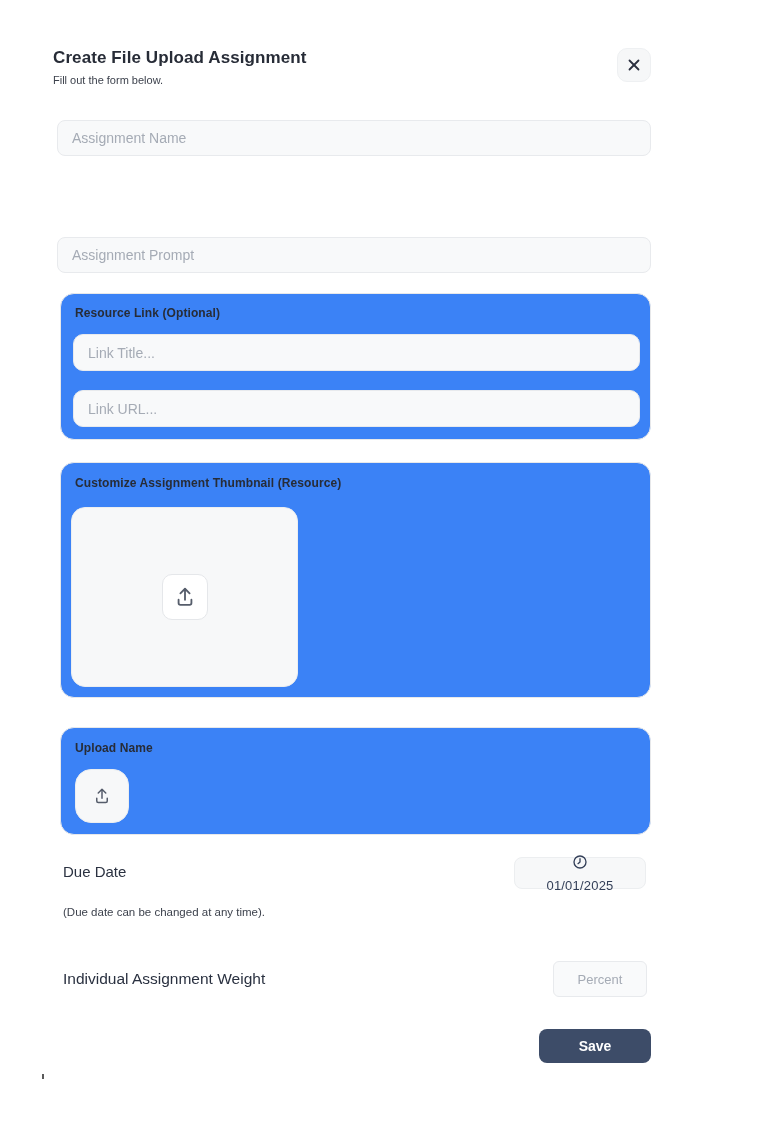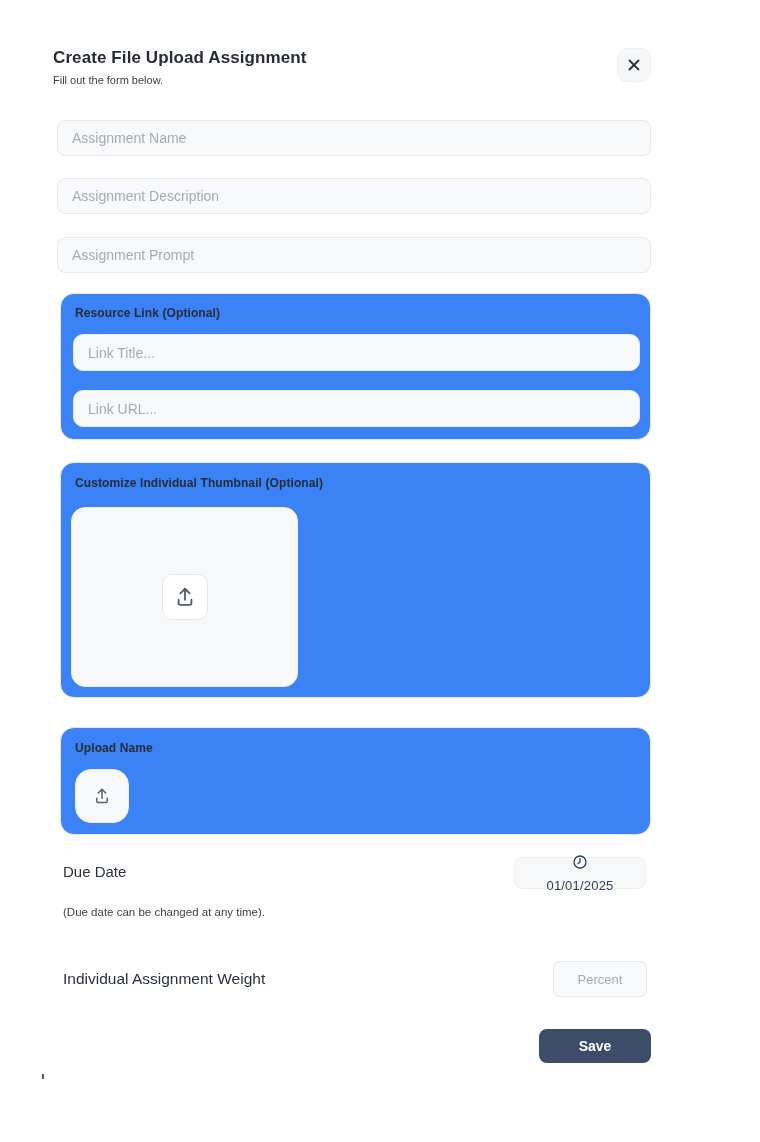--- a/index.html
+++ b/index.html
@@ -230,31 +230,30 @@
   <div class="close-btn">
     <span>
       <svg width="14" height="14" viewBox="0 0 14 14" fill="none" stroke="currentColor" stroke-width="1.8" stroke-linecap="round">
         <line x1="2.5" y1="2.5" x2="11.5" y2="11.5"></line>
         <line x1="11.5" y1="2.5" x2="2.5" y2="11.5"></line>
       </svg>
     </span>
   </div>
 
   <input type="text" class="text-input main-input" id="input-name" placeholder="Assignment Name" style="">
-  <input type="text" class="text-input main-input" id="input-desc" placeholder="Assignment Description" style="">
   <input type="text" class="text-input main-input" id="input-prompt" placeholder="Assignment Prompt" style="">
 
   <div class="card" id="resource-card">
     <div class="card-label">Resource Link (Optional)</div>
     <input type="text" class="text-input card-input" id="link-url-input" placeholder="Link URL..." style="">
     <input type="text" class="text-input card-input" id="link-title-input" placeholder="Link Title..." style="">
   </div>
 
   <div class="card" id="thumbnail-card">
-    <div class="card-label">Customize Individual Thumbnail (Optional)</div>
+    <div class="card-label">Customize Assignment Thumbnail (Resource)</div>
     <div class="dropzone">
       <div class="dropzone-btn">
         <span>
           <svg width="22" height="22" viewBox="0 0 24 24" fill="none" stroke="currentColor" stroke-width="2" stroke-linecap="round" stroke-linejoin="round">
             <polyline points="7,8 12,3 17,8"></polyline>
             <line x1="12" y1="3.5" x2="12" y2="15"></line>
             <path d="M5 15v3.5a2 2 0 0 0 2 2h10a2 2 0 0 0 2-2V15"></path>
           </svg>
         </span>
       </div>

